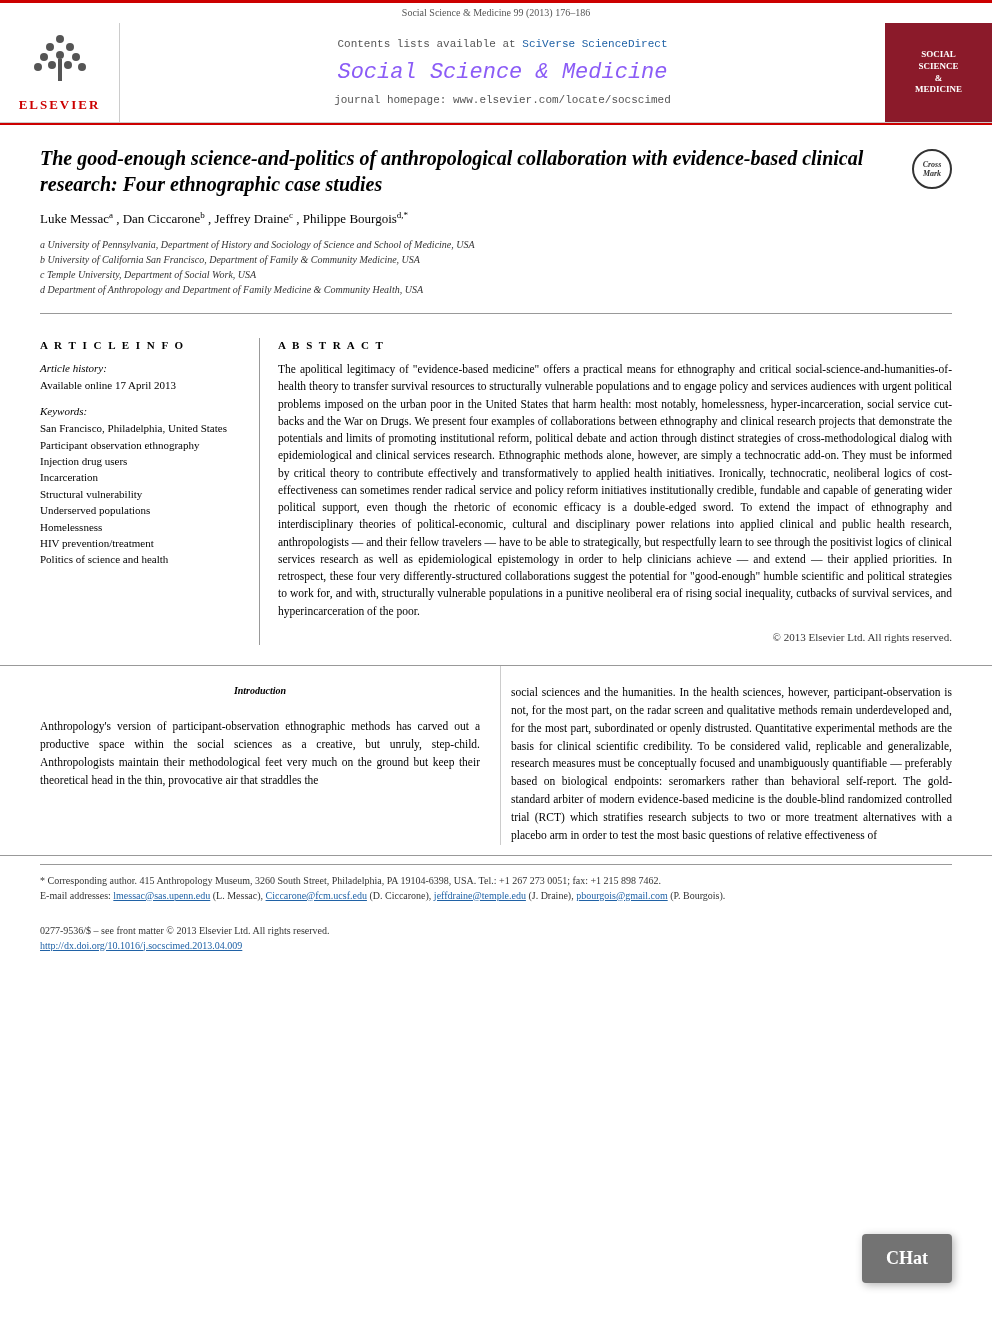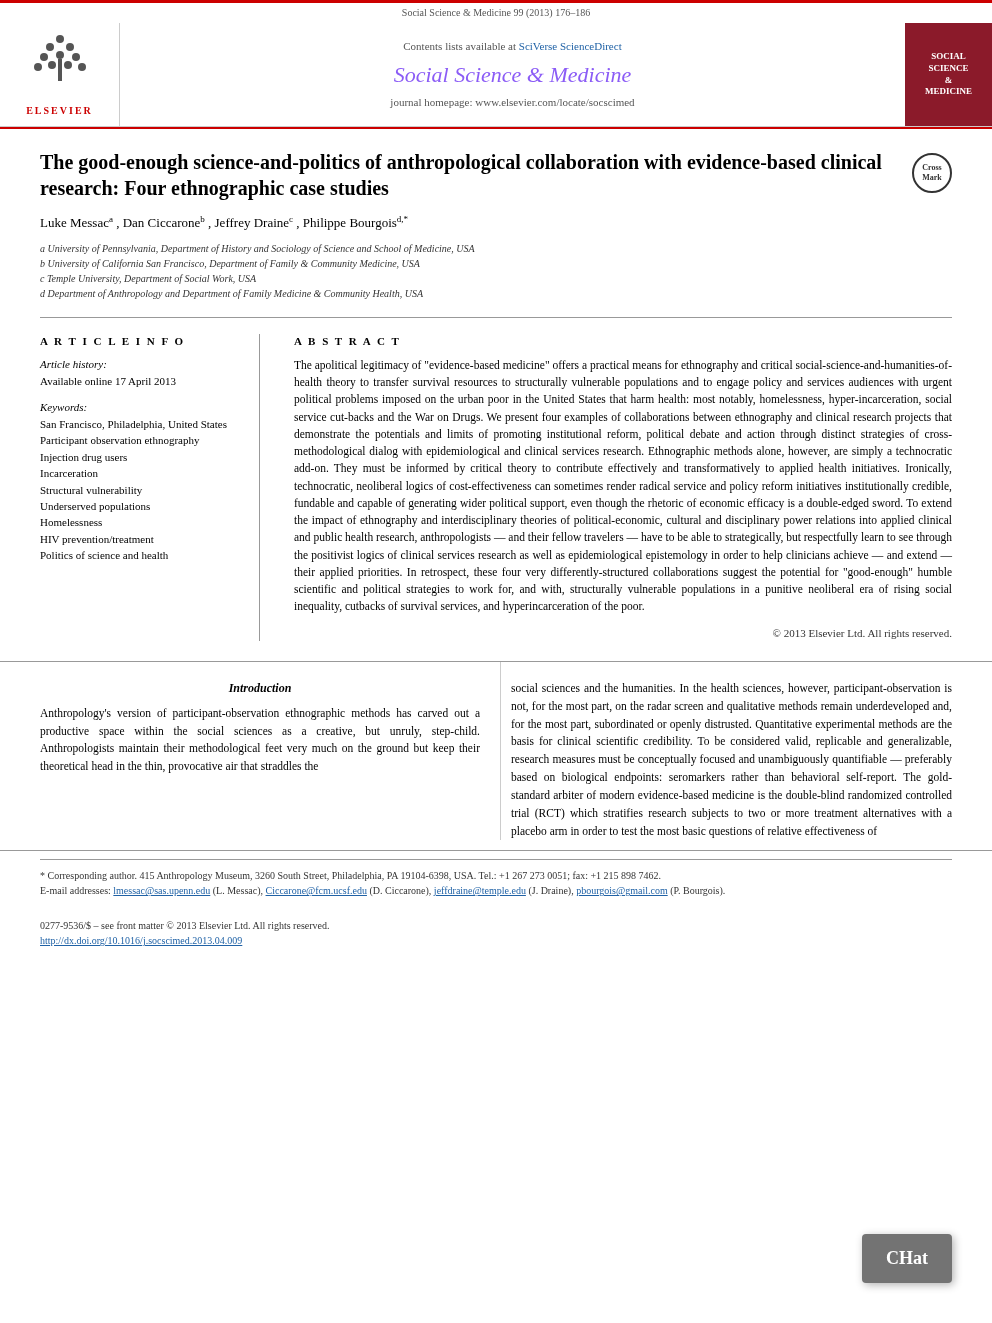--- a/index.html
+++ b/index.html
@@ -36,34 +36,35 @@
       padding: 8px;
     }
 
     .elsevier-tree {
       font-size: 28px;
       color: #444;
       line-height: 1;
     }
 
     .elsevier-text {
-      font-size: 10px;
+      font-size: 13px;
       font-weight: bold;
       color: #c00;
       letter-spacing: 2px;
-      margin-top: 8px;
+      margin-top: 0;
     }
 
     .journal-title-center {
       flex: 1;
       display: flex;
       flex-direction: column;
       align-items: center;
       justify-content: center;
       padding: 10px;
+      font-family: Liberation Mono, monospace;
     }
 
     .contents-line {
       font-size: 11px;
       color: #555;
       margin-bottom: 6px;
     }
 
     .sciverse-link {
       color: #2062a6;
@@ -78,21 +79,21 @@
       font-style: italic;
       margin-bottom: 4px;
     }
 
     .journal-homepage {
       font-size: 11px;
       color: #555;
     }
 
     .journal-logo-right {
-      width: 87px;
+      width: 107px;
       background: #8b1a2a;
       display: flex;
       align-items: center;
       justify-content: center;
       flex-direction: column;
       padding: 8px;
     }
 
     .ss-logo-text {
       color: #fff;
@@ -106,20 +107,21 @@
     .article-area {
       padding: 20px 40px 20px 40px;
       border-bottom: 1px solid #999;
     }
 
     .article-title-row {
       display: flex;
       align-items: flex-start;
       justify-content: space-between;
       margin-bottom: 12px;
+      font-style: italic;
     }
 
     .article-title {
       font-size: 20px;
       font-weight: bold;
       line-height: 1.3;
       flex: 1;
       margin-right: 20px;
     }
 
@@ -152,24 +154,24 @@
       font-size: 10px;
       font-style: italic;
       color: #333;
       margin-bottom: 16px;
       line-height: 1.5;
     }
 
     
     .info-abstract {
       display: flex;
-      gap: 16px;
+      gap: 0;
       margin-top: 4px;
       border-top: 1px solid #999;
-      padding-top: 16px;
+      padding-top: 24px;
     }
 
     .article-info {
       width: 220px;
       border-right: 1px solid #999;
       padding-right: 16px;
       font-size: 11px;
     }
 
     .info-section-title {
@@ -241,24 +243,24 @@
     }
 
     .col-right {
       flex: 1;
       padding-left: 10px;
       padding-top: 18px;
       border-left: none;
     }
 
     .section-heading {
-      font-size: 12px;
+      font-size: 10px;
       font-weight: bold;
       font-style: italic;
-      margin-bottom: 8px;
+      margin-bottom: 20px;
       text-align: center;
     }
 
     .body-text {
       font-size: 11.5px;
       line-height: 1.55;
       text-align: justify;
     }
 
     

